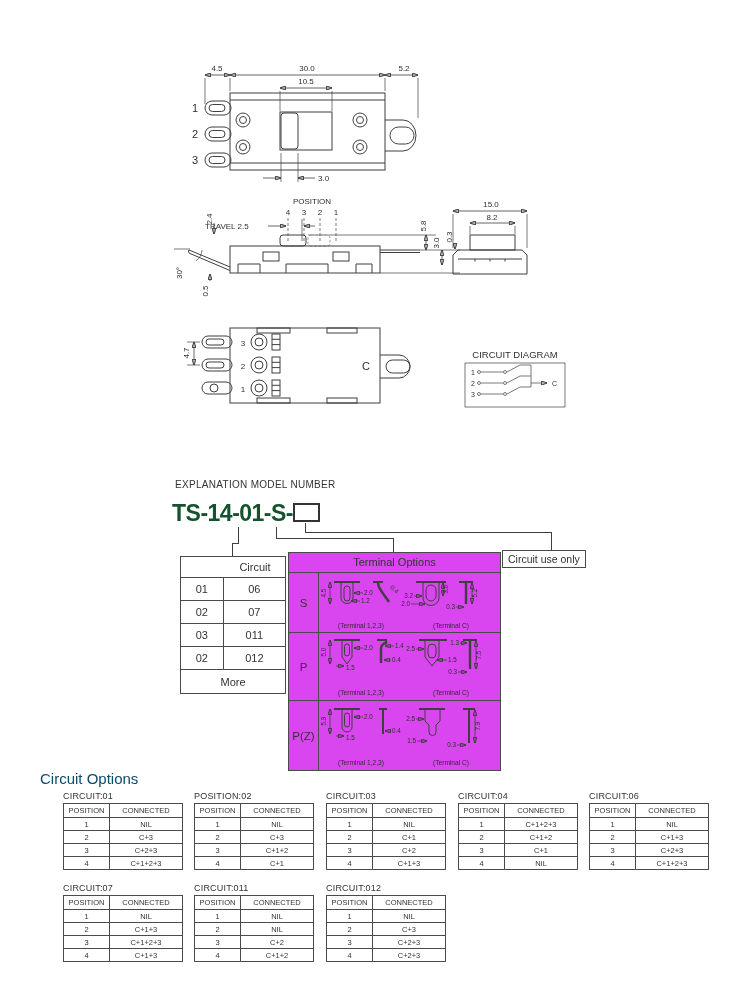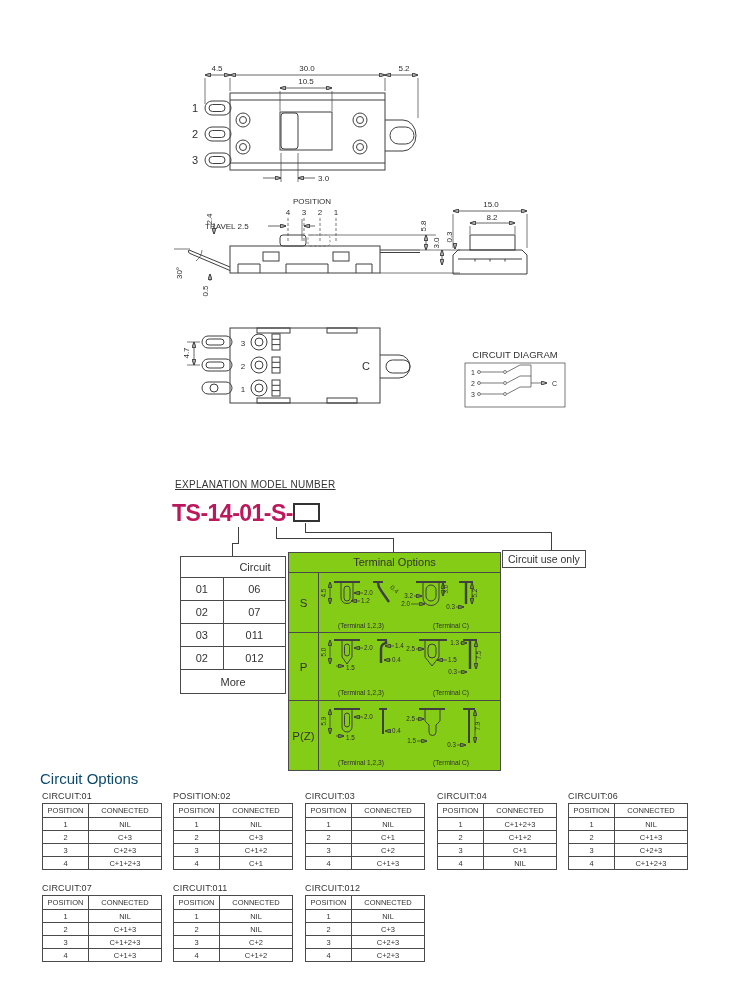--- a/index.html
+++ b/index.html
@@ -16,40 +16,40 @@
   svg .thin { stroke-width:0.7; }
   svg .dim { stroke-width:0.8; }
   svg .dash { stroke-dasharray:3 2; stroke-width:0.7; }
   svg .ghost { stroke:#999; stroke-dasharray:2.5 2; }
   svg text { fill:#2f2f2f; stroke:none; font-size:8px; font-family:"Liberation Sans",sans-serif; }
   svg text.big { font-size:11px; }
   svg text.t7 { font-size:7px; }
   svg text.t6 { font-size:6.3px; }
   svg text.cap { font-size:6.6px; }
 
-  .section-label { font-size:10px; letter-spacing:.3px;text-decoration:underline; }
-  .model-number { font-size:23px; font-weight:bold; letter-spacing:-0.5px; color:#be185d; }
+  .section-label { font-size:10px; letter-spacing:.3px; }
+  .model-number { font-size:23px; font-weight:bold; letter-spacing:-0.5px; color:#14532d; }
   .model-box { position:absolute; left:293px; top:503px; width:27px; height:19px; border:2px solid #333; }
 
   .circuit-table { position:absolute; left:180px; top:556px; width:106px; border-collapse:collapse; font-size:11px; }
   .circuit-table td { border:1px solid #4a4a4a; text-align:center; height:23px; }
   .circuit-table .hd { height:21px;padding-left:44px; }
   .circuit-table .more { height:24px; }
 
-  .term-opts { position:absolute; left:288px; top:552px; width:213px; height:219px; border:1px solid #4a4a4a; background:#84cc16; }
+  .term-opts { position:absolute; left:288px; top:552px; width:213px; height:219px; border:1px solid #4a4a4a; background:#d946ef; }
   .term-header { height:20px; line-height:19px; text-align:center; font-size:11px; border-bottom:1px solid #4a4a4a; }
   .term-row { display:flex; border-bottom:1px solid #4a4a4a; }
   .term-row.last { border-bottom:none; }
   .term-label { width:30px; display:flex; align-items:center; justify-content:center; font-size:11.5px; border-right:1px solid #4a4a4a; }
   .term-draw { flex:1; position:relative; }
 
   .special-box { position:absolute; left:502px; top:550px; border:1px solid #4a4a4a; font-size:10.5px; padding:2px 5px; background:#fff; }
 
   .co-section-title { position:absolute; left:40px; top:770px; font-size:15px; color:#0c4a6e; }
-  .co-table { position:absolute; width:120px; font-size:7.5px; }
+  .co-table { position:absolute; width:120px; font-size:7.5px;margin-left:21px; }
   .co-title { font-size:9px; margin-bottom:2px; letter-spacing:.2px; }
   .co-table table { width:100%; border-collapse:collapse; }
   .co-table th, .co-table td { border:1px solid #4a4a4a; text-align:center; font-weight:normal; height:13px; font-size:7.5px; }
   .co-table th { height:14px; }
   .co-table .pos { width:46px; }
 </style>
 </head>
 <body>
 
 <svg width="0" height="0" class="abs">

